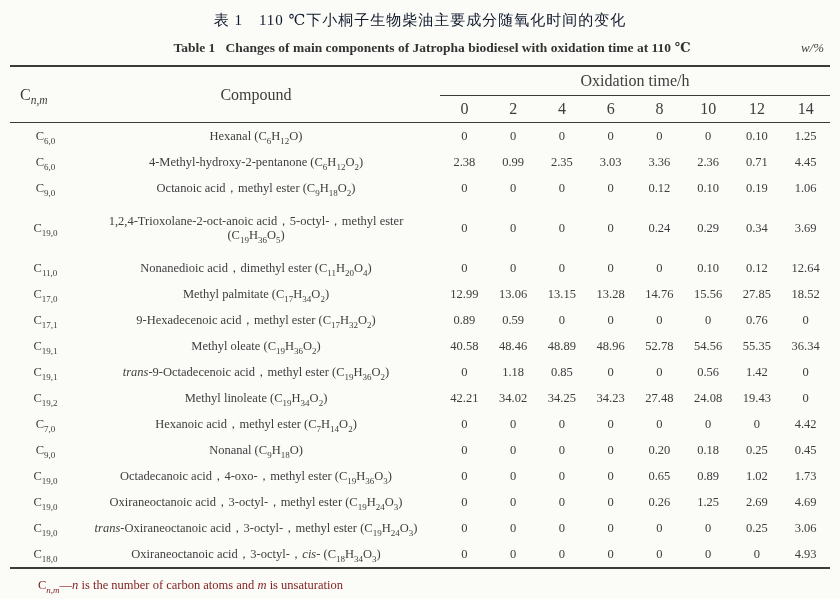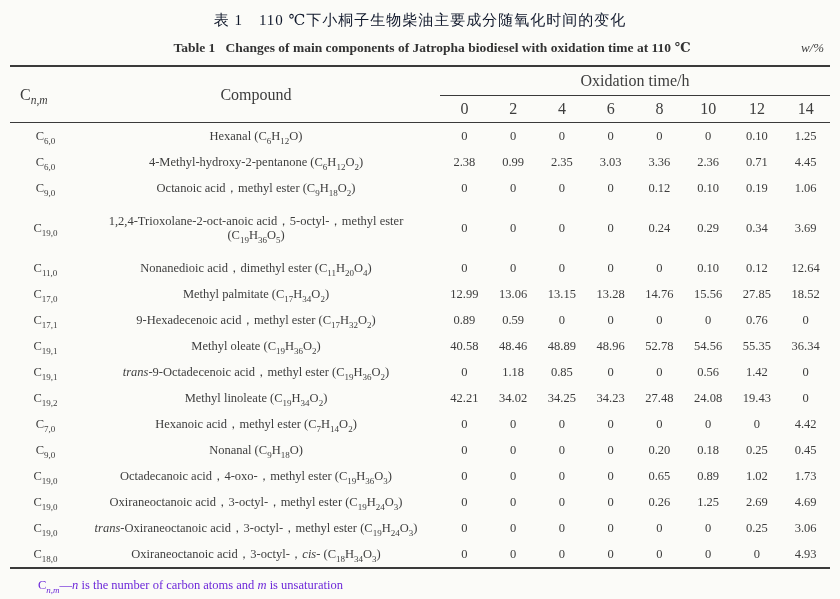--- a/index.html
+++ b/index.html
@@ -37,21 +37,21 @@
   th.oxid-h{text-align:center;height:22px;}
   thead tr.sub th{height:20px;}
   tbody td{
     text-align:center;vertical-align:middle;padding:0 1px;
     height:26px;line-height:1.15;
   }
   tbody tr.tall td{height:54px;}
   td.cnm{text-align:center;padding-left:10px;}
   sub{font-size:0.72em;line-height:0;}
   .footnote{
-    margin:9px 0 0 38px;font-size:12.5px;color:#6d28d9;
+    margin:9px 0 0 38px;font-size:12.5px;color:#7f1d1d;
   }
 </style>
 </head>
 <body>
 
 <div class="page">
 
   <div class="caption-zh">表 1　110 ℃下小桐子生物柴油主要成分随氧化时间的变化</div>
 
   <div class="caption-line">

